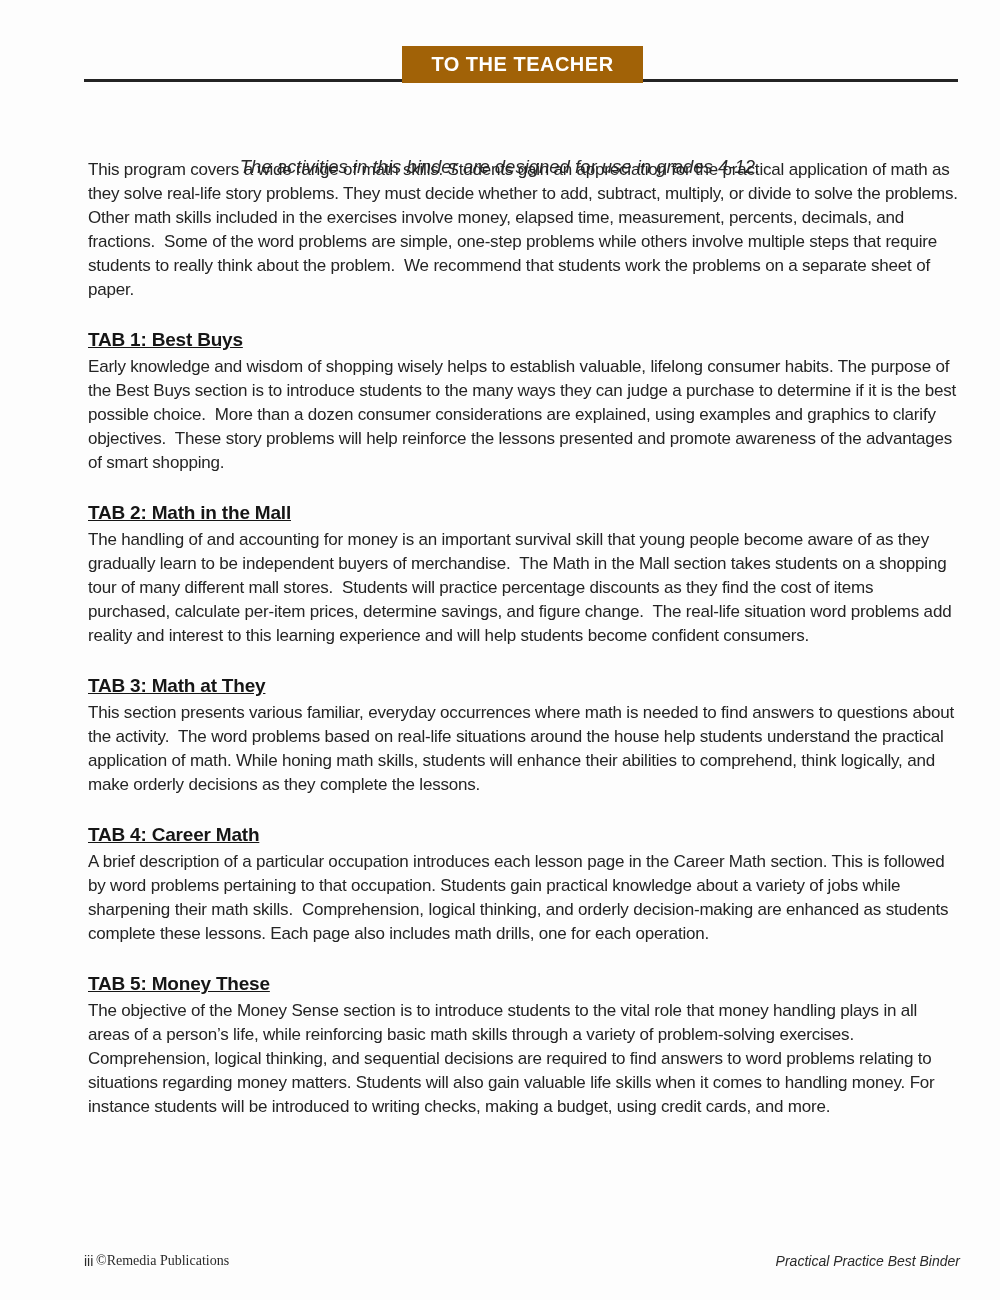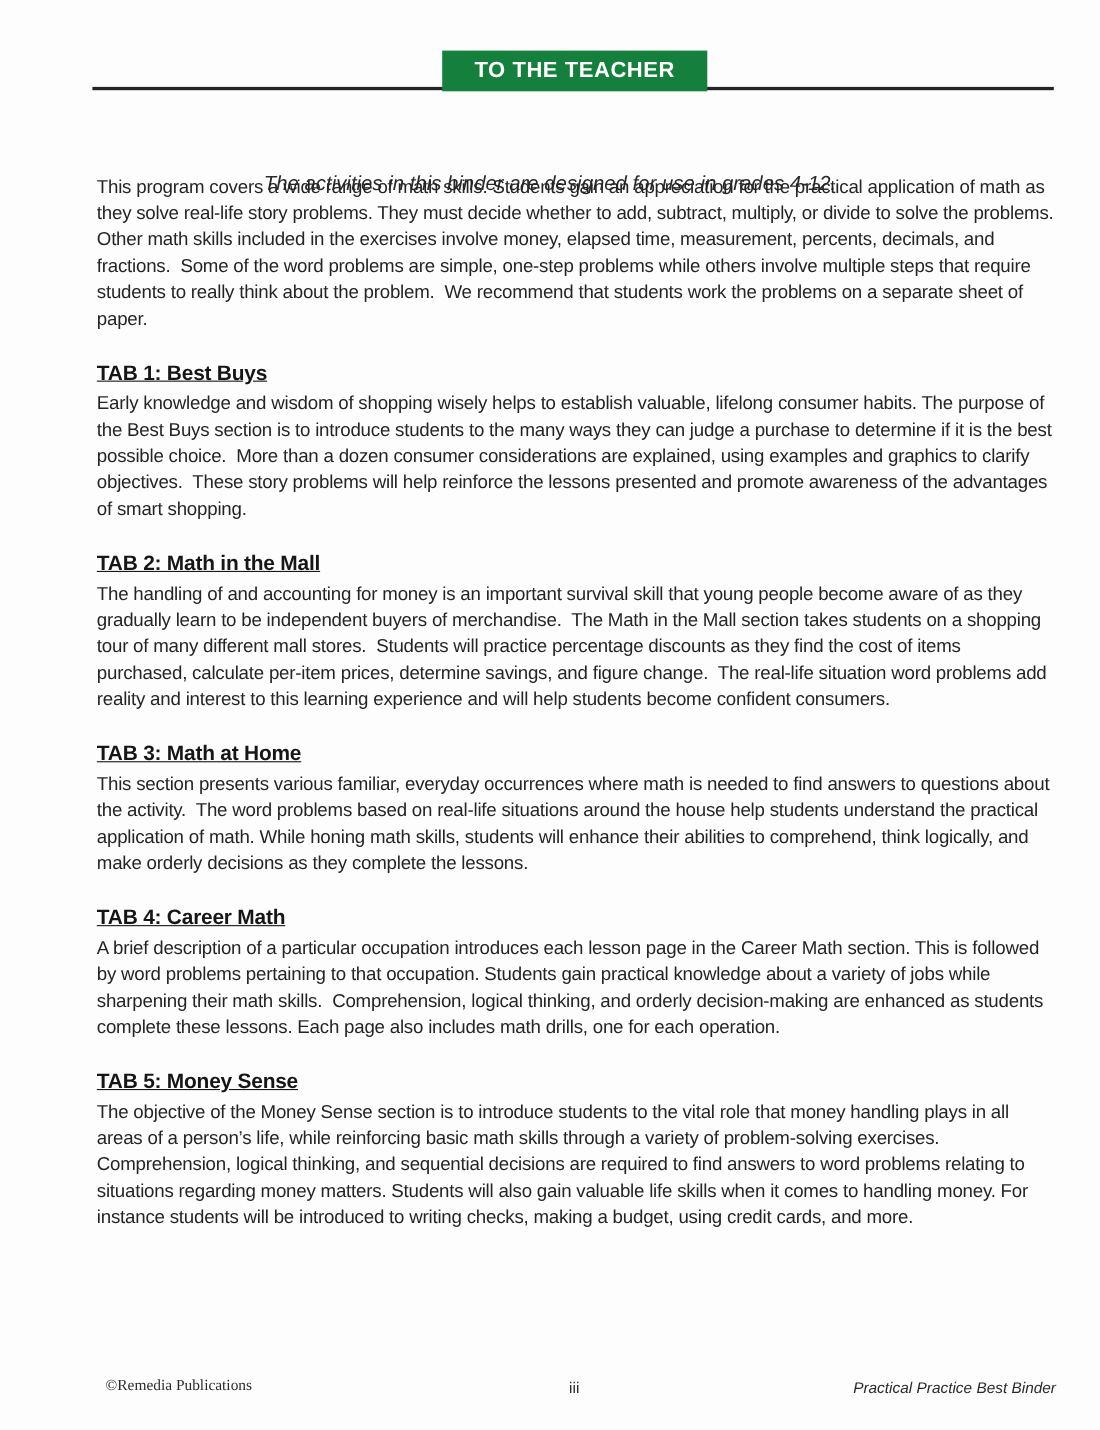--- a/index.html
+++ b/index.html
@@ -24,21 +24,21 @@
     width: 874px;
     height: 3px;
     background: #242424;
   }
   .banner {
     position: absolute;
     left: 402px;
     top: 46px;
     width: 241px;
     height: 37px;
-    background: #15803d;
+    background: #a16207;
     color: #ffffff;
     display: flex;
     align-items: center;
     justify-content: center;
     font-weight: bold;
     font-size: 20px;
     letter-spacing: 0.5px;
     z-index: 2;
   }
   
@@ -93,21 +93,21 @@
   .footer-left {
     position: absolute;
     left: 12px;
     top: 0;
     font-family: Liberation Serif, serif;
   }
   .footer-center {
     position: absolute;
     left: 0;
     width: 876px;
-    text-align: center;
+    text-align: left;
     top: 0;
   }
   .footer-right {
     position: absolute;
     right: 0;
     top: 0;
     font-style: italic;
   }
 </style>
 </head>
@@ -132,31 +132,31 @@
       <h2 class="section-heading">TAB 1: Best Buys</h2>
       <p class="body-par">Early knowledge and wisdom of shopping wisely helps to establish valuable, lifelong consumer habits. The purpose of the Best Buys section is to introduce students to the many ways they can judge a purchase to determine if it is the best possible choice.  More than a dozen consumer considerations are explained, using examples and graphics to clarify objectives.  These story problems will help reinforce the lessons presented and promote awareness of the advantages of smart shopping.</p>
     </div>
 
     <div class="section">
       <h2 class="section-heading">TAB 2: Math in the Mall</h2>
       <p class="body-par">The handling of and accounting for money is an important survival skill that young people become aware of as they gradually learn to be independent buyers of merchandise.  The Math in the Mall section takes students on a shopping tour of many different mall stores.  Students will practice percentage discounts as they find the cost of items purchased, calculate per-item prices, determine savings, and figure change.  The real-life situation word problems add reality and interest to this learning experience and will help students become confident consumers.</p>
     </div>
 
     <div class="section">
-      <h2 class="section-heading">TAB 3: Math at Home</h2>
+      <h2 class="section-heading">TAB 3: Math at They</h2>
       <p class="body-par">This section presents various familiar, everyday occurrences where math is needed to find answers to questions about the activity.  The word problems based on real-life situations around the house help students understand the practical application of math. While honing math skills, students will enhance their abilities to comprehend, think logically, and make orderly decisions as they complete the lessons.</p>
     </div>
 
     <div class="section">
       <h2 class="section-heading">TAB 4: Career Math</h2>
       <p class="body-par">A brief description of a particular occupation introduces each lesson page in the Career Math section. This is followed by word problems pertaining to that occupation. Students gain practical knowledge about a variety of jobs while sharpening their math skills.  Comprehension, logical thinking, and orderly decision-making are enhanced as students complete these lessons. Each page also includes math drills, one for each operation.</p>
     </div>
 
     <div class="section">
-      <h2 class="section-heading">TAB 5: Money Sense</h2>
+      <h2 class="section-heading">TAB 5: Money These</h2>
       <p class="body-par">The objective of the Money Sense section is to introduce students to the vital role that money handling plays in all areas of a person’s life, while reinforcing basic math skills through a variety of problem-solving exercises.  Comprehension, logical thinking, and sequential decisions are required to find answers to word problems relating to situations regarding money matters. Students will also gain valuable life skills when it comes to handling money. For instance students will be introduced to writing checks, making a budget, using credit cards, and more.</p>
     </div>
 
   </div>
 
   <div class="footer">
     <span class="footer-center">iii</span>
     <span class="footer-left">©Remedia Publications</span>
     <span class="footer-right">Practical Practice Best Binder</span>
   </div>

